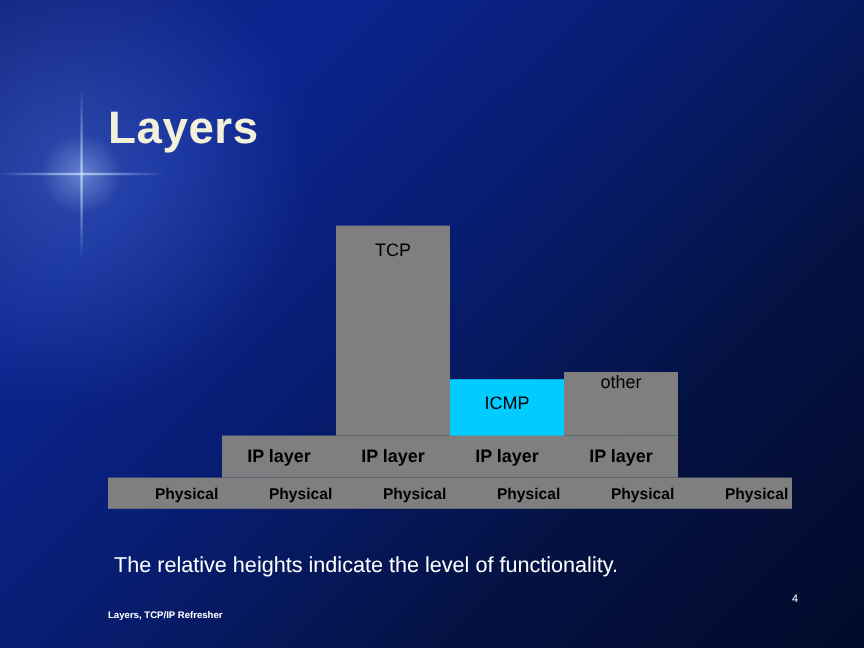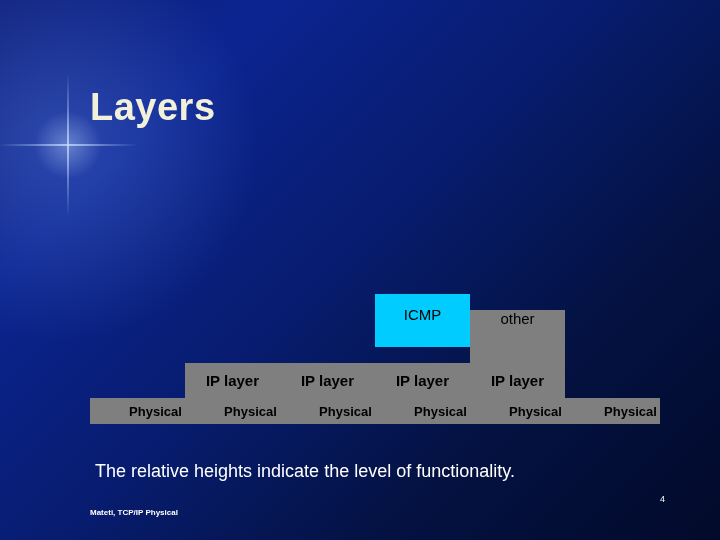--- a/index.html
+++ b/index.html
@@ -80,21 +80,21 @@
     box-sizing: border-box;
     display: flex;
     align-items: center;
     justify-content: center;
     font-size: 15px;
     color: #000000;
     text-align: center;
   }
   .c-tcp   { left: 190px; top: 0px;   width: 95px;  height: 175px; background: #7f7f7f; align-items: flex-start; padding-top: 12px; }
   .c-udp   { left: 95px;  top: 92px;  width: 95px;  height: 83px;  background: #ffffcc; align-items: flex-start; padding-top: 12px; color: #0000cc; font-weight: bold; }
-  .c-icmp  { left: 285px; top: 106px; width: 95px;  height: 53px;  background: #00ccff; align-items: flex-start; padding-top: 12px; }
+  .c-icmp  { left: 285px; top: 128px; width: 95px;  height: 53px;  background: #00ccff; align-items: flex-start; padding-top: 12px; }
   .c-other { left: 380px; top: 122px; width: 95px;  height: 53px;  background: #7f7f7f; align-items: flex-start; padding-top: 0; }
 
   .iprow { position: absolute; left: 95px; top: 175px; width: 460px; height: 35px; }
   .ipcell {
     position: absolute;
     top: 0;
     width: 95px;
     height: 35px;
     box-sizing: border-box;
     background: #7f7f7f;
@@ -153,20 +153,21 @@
   <div class="starburst">
     <div class="glow"></div>
     <div class="h"></div>
     <div class="v"></div>
   </div>
 
   <div class="title">Layers</div>
 
   <div class="diagram">
 
+    <div class="cell c-tcp">TCP</div>
     <div class="cell c-icmp">ICMP</div>
     <div class="cell c-other">other</div>
 
     <div class="iprow">
       <div class="ipcell" style="left:0px;">IP layer</div>
       <div class="ipcell" style="left:95px;">IP layer</div>
       <div class="ipcell" style="left:190px;">IP layer</div>
       <div class="ipcell" style="left:285px;">IP layer</div>
     </div>
 
@@ -175,16 +176,16 @@
       <div class="physcell" style="left:95px;">Physical</div>
       <div class="physcell" style="left:190px;">Physical</div>
       <div class="physcell" style="left:285px;">Physical</div>
       <div class="physcell" style="left:380px;">Physical</div>
       <div class="physcell" style="left:475px;">Physical</div>
     </div>
 
   </div>
 
   <div class="caption">The relative heights indicate the level of functionality.</div>
-  <div class="footer">Mateti, TCP/IP Physical</div>
+  <div class="footer">Layers, TCP/IP Refresher</div>
   <div class="pagenum">4</div>
 
 </div>
 
 </body></html>

